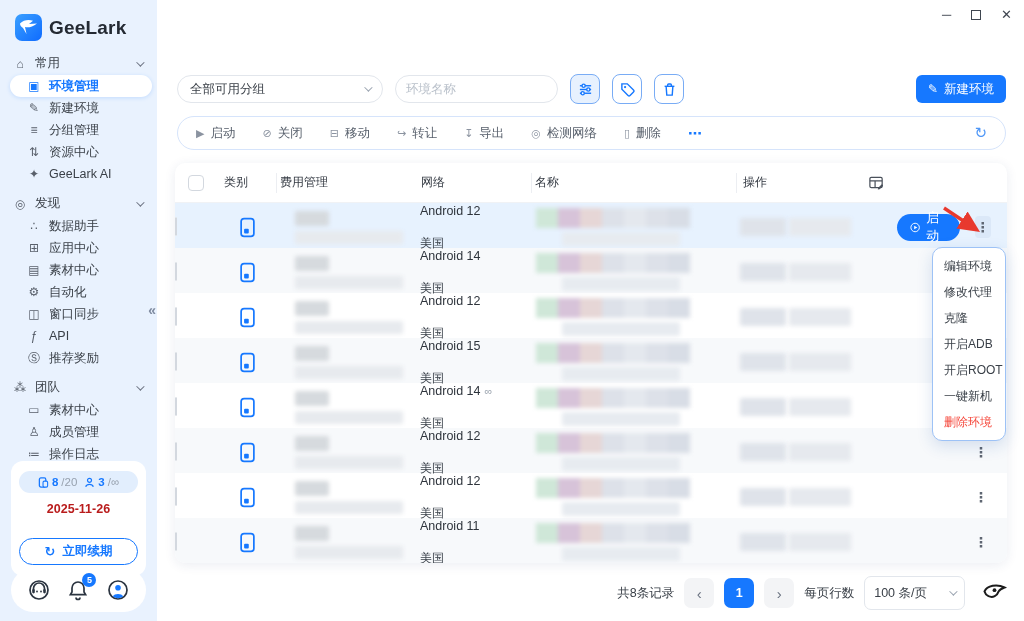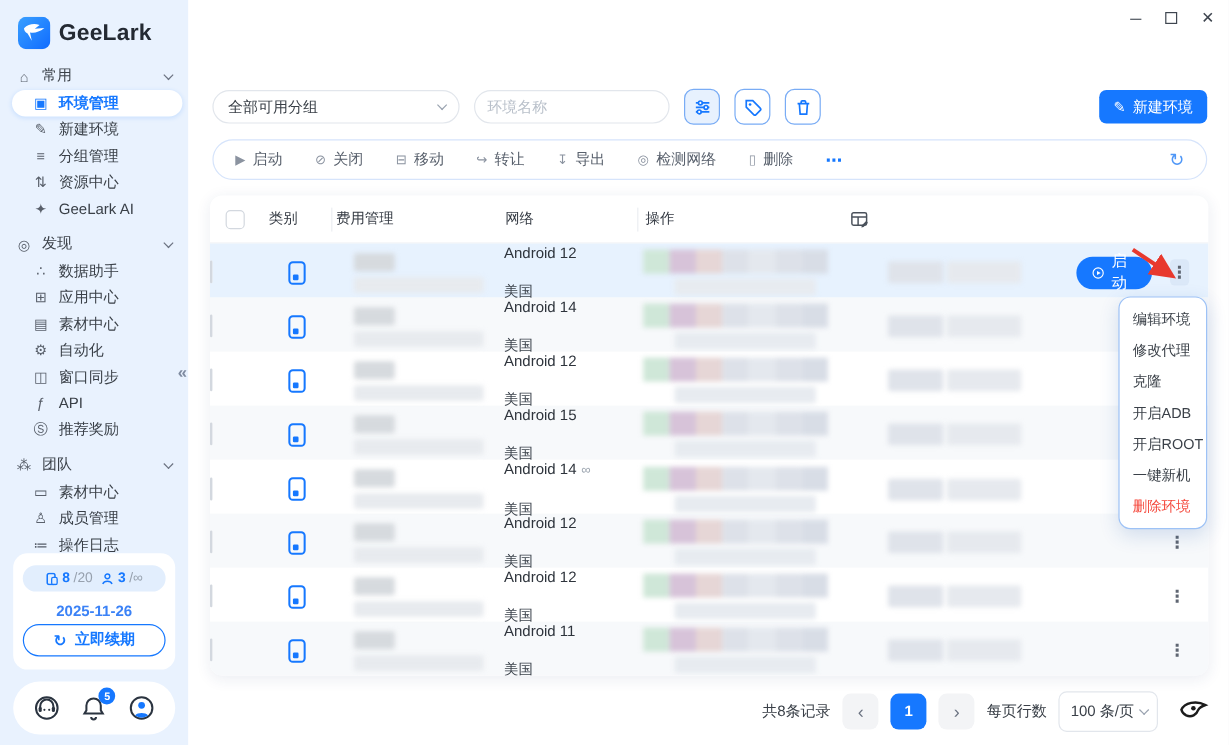--- a/index.html
+++ b/index.html
@@ -21,21 +21,21 @@
   .side-item.active { background:#fff; color:#1678ff; font-weight:600; box-shadow:0 1px 4px rgba(22,120,255,.18); }
   .side-item.active .i-icon { color:#1678ff; }
   .collapse-tab { position:absolute; right:1px; top:302px; color:#7f8ba0; font-size:14px; font-weight:700; cursor:pointer; }
 
   .usage-card { position:absolute; left:11px; top:461px; width:135px; background:#fff; border-radius:12px; padding:10px 8px 11px; text-align:center; }
   .usage-pill { background:#e2eefd; border-radius:12px; height:22px; display:flex; align-items:center; justify-content:center; gap:7px; font-size:11.5px; }
   .u-group { display:flex; align-items:center; gap:3px; }
   .u-num { color:#1678ff; font-weight:700; }
   .u-den { color:#97a1ae; }
   .u-ico svg { width:11px; height:11px; display:block; }
-  .expire { color:#3b82f6; font-size:12.5px; font-weight:700; margin:9px 0 4px; }
+  .expire { color:#b91c1c; font-size:12.5px; font-weight:700; margin:9px 0 22px; }
   .renew-btn { border:1px solid #1678ff; color:#1678ff; background:#fff; border-radius:15px; height:27px; display:flex; align-items:center; justify-content:center; gap:7px; font-size:12.5px; font-weight:700; cursor:pointer; }
   .renew-glyph { font-size:13px; }
 
   .bottom-bar { position:absolute; left:11px; top:568px; width:135px; height:44px; background:#fff; border-radius:22px; display:flex; align-items:center; justify-content:space-around; padding:0 8px; }
   .bb-ico { position:relative; width:24px; height:24px; cursor:pointer; }
   .bb-ico svg { width:24px; height:24px; display:block; }
   .badge { position:absolute; top:-5px; right:-6px; min-width:14px; height:14px; background:#1678ff; color:#fff; font-size:9px; border-radius:8px; display:flex; align-items:center; justify-content:center; padding:0 3px; font-weight:700; }
 
   
   .main { position:absolute; left:157px; top:0; right:0; bottom:0; background:#fff; }
@@ -109,21 +109,21 @@
   
   .context-menu { position:absolute; left:775px; top:247px; width:74px; background:#fff; border:1px solid #9dc2f6; border-radius:10px; box-shadow:0 5px 16px rgba(25,80,170,.16); padding:5px 0; z-index:6; }
   .menu-item { height:26px; line-height:26px; padding-left:11px; font-size:12px; color:#3a4048; cursor:pointer; white-space:nowrap; }
   .menu-item.danger { color:#f5473b; }
   .red-arrow { position:absolute; left:784px; top:204px; width:40px; height:30px; z-index:7; pointer-events:none; }
 
   
   .pagination { position:absolute; top:576px; right:16px; display:flex; align-items:center; gap:10px; font-size:12.5px; color:#3a4048; }
   .pg-btn { width:30px; height:30px; border-radius:7px; background:#f3f4f6; color:#6a7280; display:flex; align-items:center; justify-content:center; font-size:15px; cursor:pointer; }
   .pg-btn.cur { background:#1678ff; color:#fff; font-weight:700; font-size:12.5px; }
-  .size-select { height:30px; border:1px solid #e2e6ec; border-radius:7px; padding:16px 9px; display:flex; align-items:center; gap:4px; cursor:pointer; background:#fff; }
+  .size-select { height:30px; border:1px solid #e2e6ec; border-radius:7px; padding:16px 9px; display:flex; align-items:center; gap:22px; cursor:pointer; background:#fff; }
   .eye-ico { margin-left:6px; cursor:pointer; }
   .eye-ico svg { width:27px; height:24px; display:block; }
 </style>
 </head>
 <body>
 
 <div class="app">
 
   <aside class="sidebar">
     <div class="logo-row">
@@ -401,20 +401,21 @@
     </div>
 
     <section class="table-panel">
       <header class="t-head">
         <div class="hc" style="justify-content:center">
             <span class="checkbox"></span>
           </div>
         <div class="hc hc2 b-r">类别</div>
         <div class="hc hc4">费用管理</div>
         <div class="hc hc5 b-r">网络</div>
+        <div class="hc hc6 b-r">名称</div>
         <div class="hc hc7">
           <span>操作</span>
           <span class="cfg-ico">
             <svg viewBox="0 0 18 18" fill="none" stroke="#4a515b" stroke-width="1.3">
               <rect x="2" y="3.5" width="13" height="11" rx="1.5"></rect>
               <line x1="2" y1="7.3" x2="15" y2="7.3"></line>
               <line x1="7.5" y1="7.3" x2="7.5" y2="14.5"></line>
               <path d="M10.8 14.6 l3.8-3.8 1.5 1.5 -3.8 3.8 -1.9 .4 Z" fill="#4a515b" stroke="none"></path>
             </svg>
           </span>

